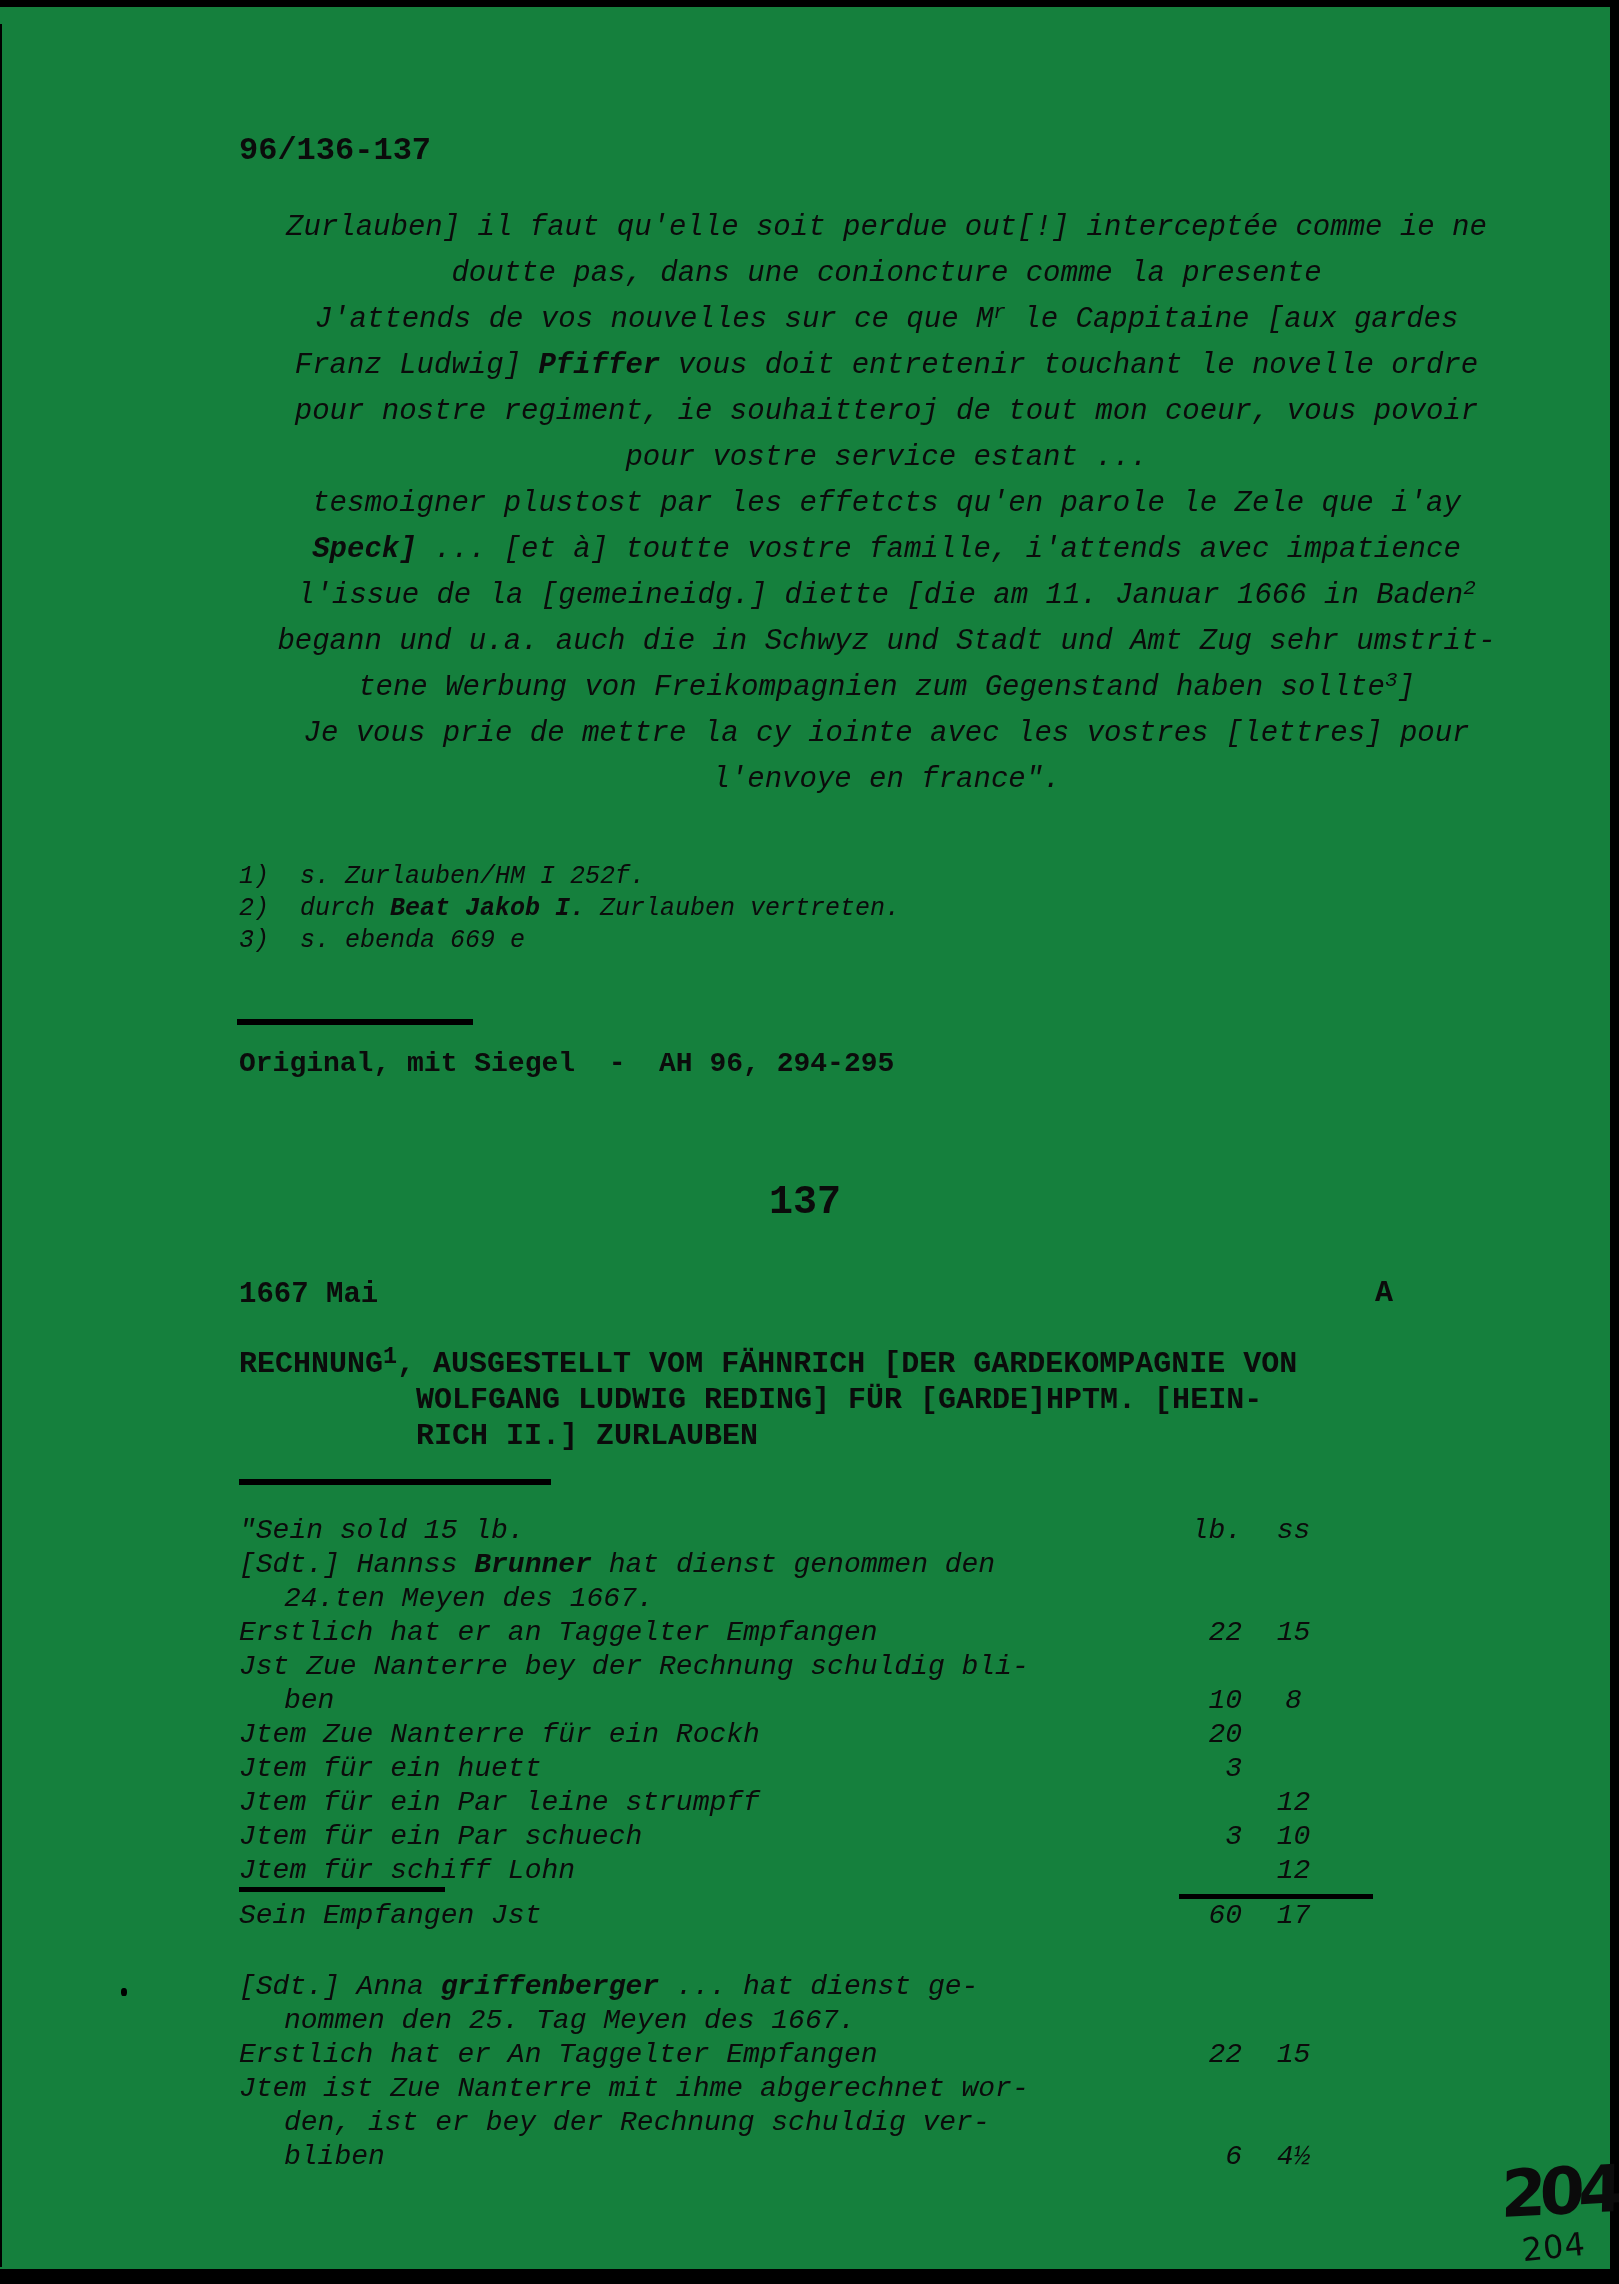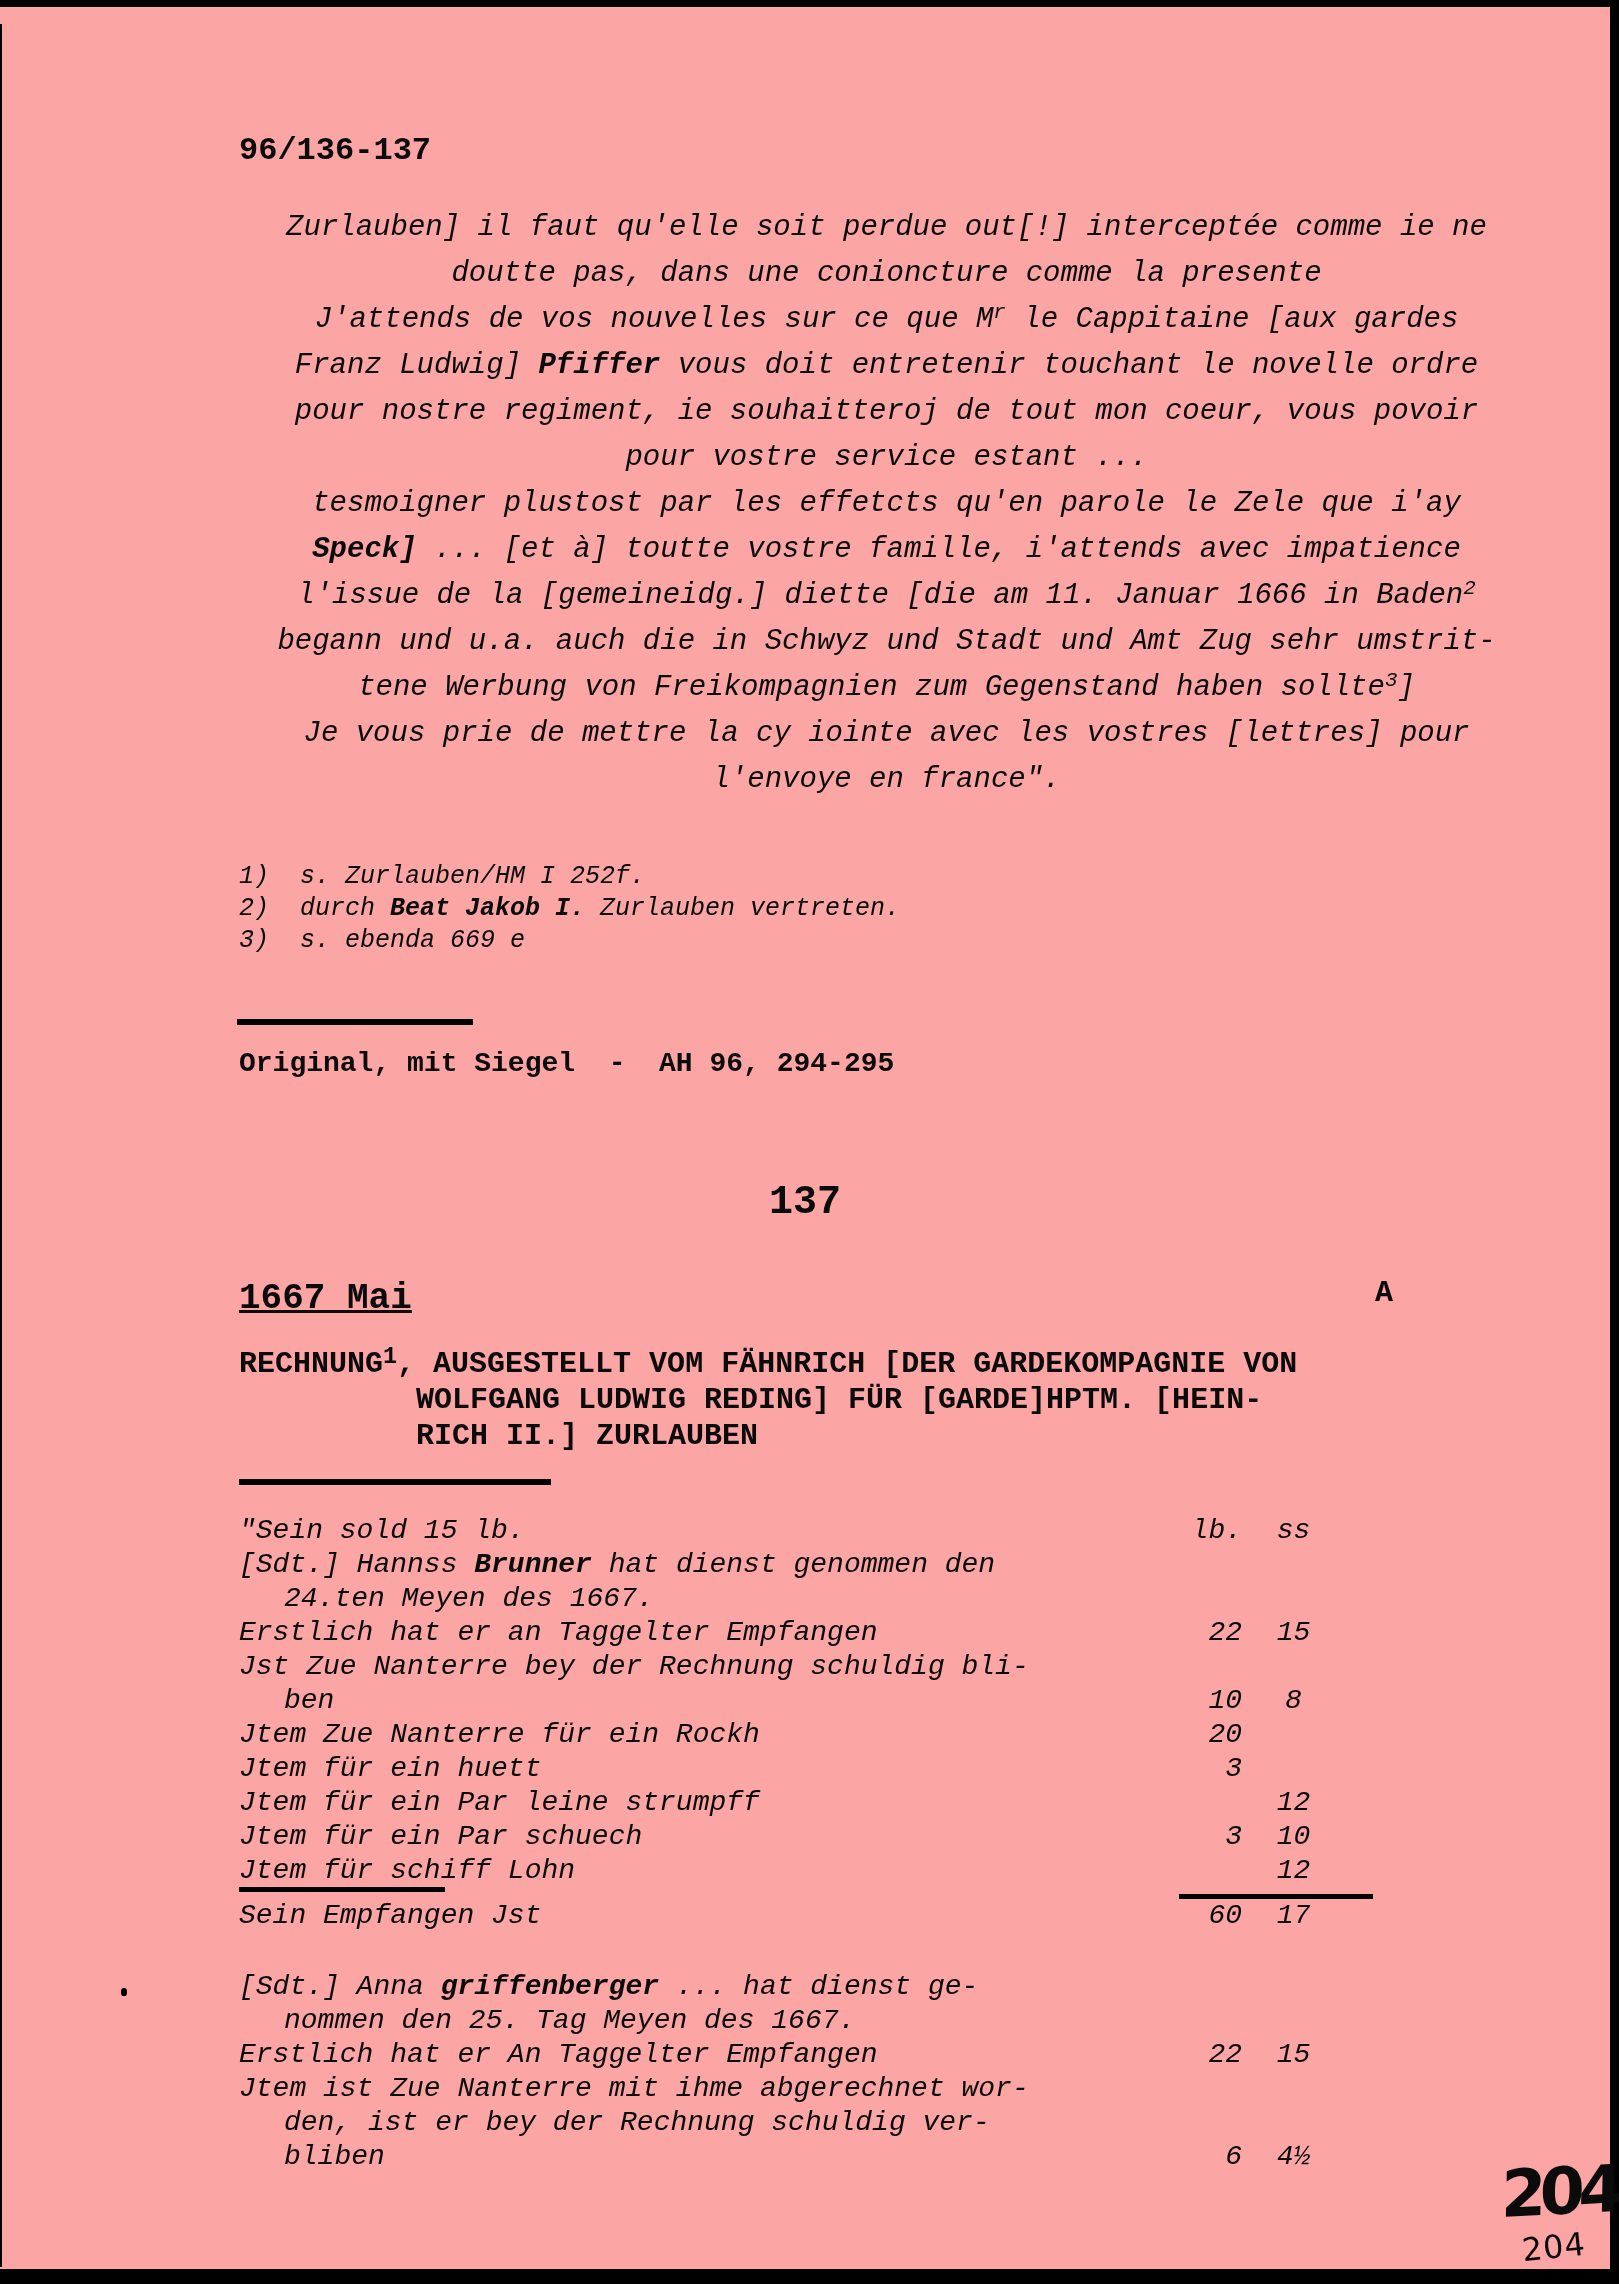--- a/index.html
+++ b/index.html
@@ -1,16 +1,16 @@
 <!DOCTYPE html>
 <html style="font-size:13px"><head>
 <meta charset="utf-8">
 <style>
   html,body{margin:0;padding:0;background:#e8e8e8;}
-  .page{position:relative;width:1619px;height:2284px;background:#fca5a5;overflow:hidden;
+  .page{position:relative;width:1619px;height:2284px;background:#15803d;overflow:hidden;
         font-family:"Liberation Mono","DejaVu Sans Mono",monospace;color:#0b0b0b;}
   .b{font-weight:bold;}
   .sup{font-size:0.72em;position:relative;top:-0.45em;line-height:0;}
   
   .edge{position:absolute;background:#000;}
   .edge-top{left:0;top:0;width:1619px;height:7.3px;}
   .edge-right{left:1610px;top:0;width:9.7px;height:2284px;}
   .edge-bottom{left:0;top:2269px;width:1619px;height:14.6px;}
   .edge-left{left:0;top:24px;width:2.4px;height:2243px;}
   
@@ -24,21 +24,21 @@
   .fn-label{position:absolute;left:0;top:0;line-height:32px;}
   .fn-line{height:32px;line-height:32px;white-space:pre;}
   
   .rule{position:absolute;background:#000;height:5.7px;}
   .rule1{left:237px;top:1019px;width:236px;}
   .rule2{left:239px;top:1479px;width:312px;}
   
   .provenance{position:absolute;left:239px;top:1048px;font-size:28px;font-weight:bold;white-space:pre;}
   
   .entry-number{position:absolute;left:0;top:1180px;width:1610px;text-align:center;font-size:40px;font-weight:bold;}
-  .entry-date{position:absolute;left:239px;top:1278px;font-size:36px;font-weight:bold;white-space:pre;text-decoration:underline;}
+  .entry-date{position:absolute;left:239px;top:1278px;font-size:29px;font-weight:bold;white-space:pre;}
   .section-mark{position:absolute;left:1375px;top:1276px;font-size:30px;font-weight:bold;}
   .heading{position:absolute;left:239px;top:1346px;font-size:30px;font-weight:bold;}
   .h-line{height:36px;line-height:36px;white-space:pre;}
   .h-line.indent{padding-left:177px;}
   .heading .sup{font-size:0.78em;top:-0.4em;}
   
   .acct{position:absolute;left:239px;top:1514px;width:1106px;font-style:italic;font-size:28px;}
   .t-row{display:flex;height:34px;line-height:34px;position:relative;}
   .t-desc{width:922px;white-space:pre;box-sizing:border-box;}
   .t-desc.indent{padding-left:45px;font-style:italic;}

